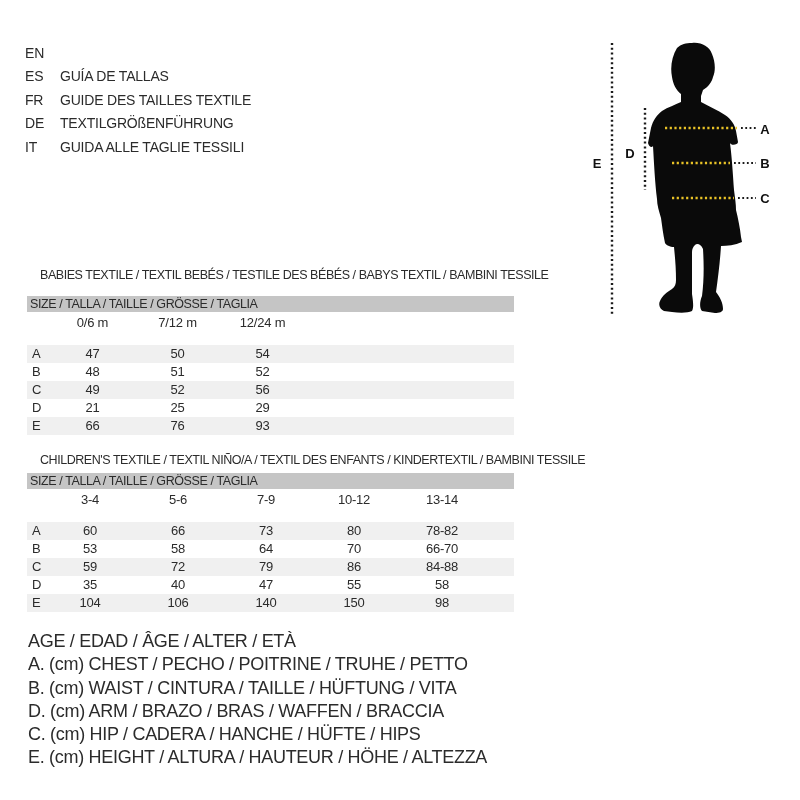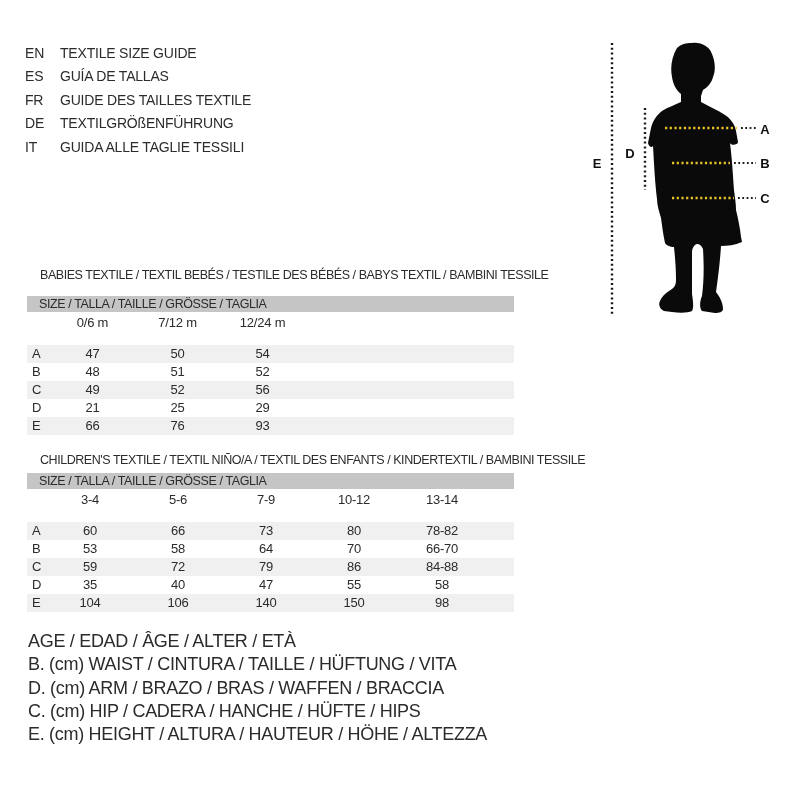--- a/index.html
+++ b/index.html
@@ -15,21 +15,21 @@
   
   .figure{position:absolute;left:580px;top:30px;width:210px;height:290px;}
   .dot-v{stroke:#1a1a1a;stroke-width:2.4;stroke-dasharray:2 2.8;fill:none;}
   .dot-y{stroke:#e8c227;stroke-width:2.7;stroke-dasharray:2.2 2.5;fill:none;}
   .dot-b{stroke:#1a1a1a;stroke-width:2.2;stroke-dasharray:1.8 2.5;fill:none;}
   .marker{font-family:"Liberation Sans",sans-serif;font-size:13px;font-weight:bold;fill:#111;}
   
   .tbl-title{position:absolute;left:28px;margin:12px;font-size:12.5px;font-weight:400;
     letter-spacing:-0.45px;white-space:nowrap;line-height:17px;}
   .tbl{position:absolute;left:27px;width:487px;font-size:13px;letter-spacing:-0.2px;}
-  .tbl-bar{height:16px;line-height:16px;background:#c5c5c5;padding-left:12px;
+  .tbl-bar{height:16px;line-height:16px;background:#c5c5c5;padding-left:3px;
     font-size:12.5px;letter-spacing:-0.4px;box-sizing:border-box;}
   .tbl-row{display:flex;height:18px;line-height:18px;}
   .tbl-row.subhead{height:33px;line-height:21px;}
   .tbl-row.alt{background:#f0f0f0;}
   .cell{text-align:center;}
   .cell-label{text-align:left;padding-left:5px;box-sizing:border-box;}
   .babies .cell-label{width:23px;flex:0 0 23px;}
   .babies .cell{width:85px;flex:0 0 85px;}
   .children .cell-label{width:19px;flex:0 0 19px;}
   .children .cell{width:88px;flex:0 0 88px;}
@@ -37,21 +37,20 @@
   
   .legend{position:absolute;left:28px;top:630px;font-size:18px;letter-spacing:-0.3px;}
   .legend div{line-height:23.3px;white-space:nowrap;}
 </style>
 </head>
 <body>
 
 <section class="languages">
   <div class="lang-row">
     <span class="lang-code">EN</span>
-    <span class="lang-label">TEXTILE SIZE GUIDE</span>
   </div>
   <div class="lang-row">
     <span class="lang-code">ES</span>
     <span class="lang-label">GUÍA DE TALLAS</span>
   </div>
   <div class="lang-row">
     <span class="lang-code">FR</span>
     <span class="lang-label">GUIDE DES TAILLES TEXTILE</span>
   </div>
   <div class="lang-row">
@@ -232,17 +231,18 @@
     <span class="cell">106</span>
     <span class="cell">140</span>
     <span class="cell">150</span>
     <span class="cell">98</span>
     <span class="filler"></span>
   </div>
 </div>
 
 <section class="legend">
   <div>AGE / EDAD / ÂGE / ALTER / ETÀ</div>
+  <div>A. (cm) CHEST / PECHO / POITRINE / TRUHE / PETTO</div>
   <div>B. (cm) WAIST / CINTURA / TAILLE / HÜFTUNG / VITA</div>
   <div>D. (cm) ARM / BRAZO / BRAS / WAFFEN / BRACCIA</div>
   <div>C. (cm) HIP / CADERA / HANCHE / HÜFTE / HIPS</div>
   <div>E. (cm) HEIGHT / ALTURA / HAUTEUR / HÖHE / ALTEZZA</div>
 </section>
 
 </body></html>

